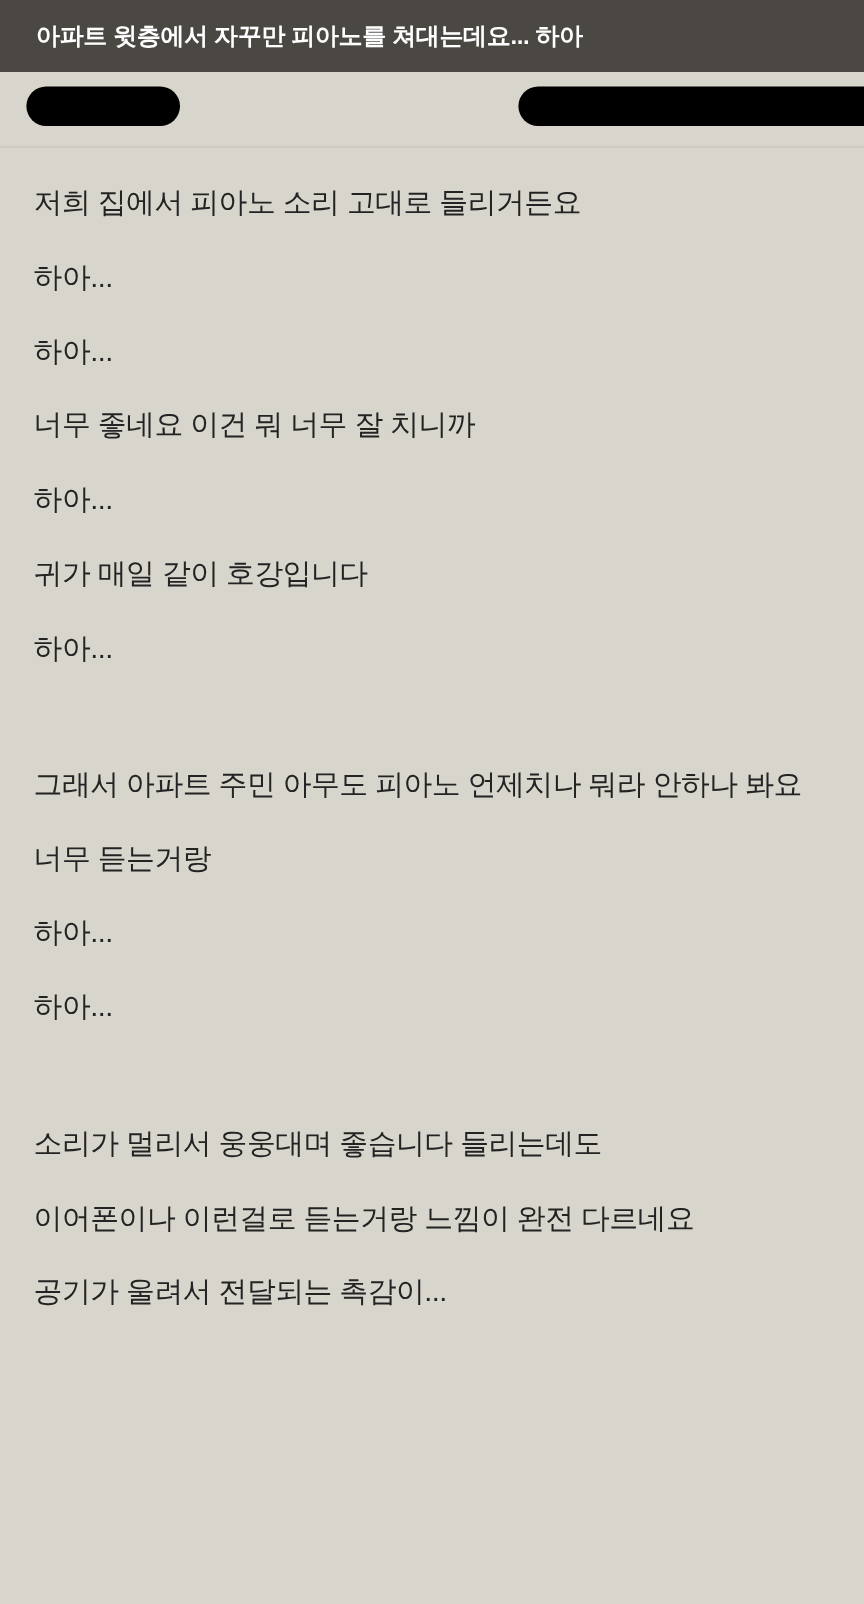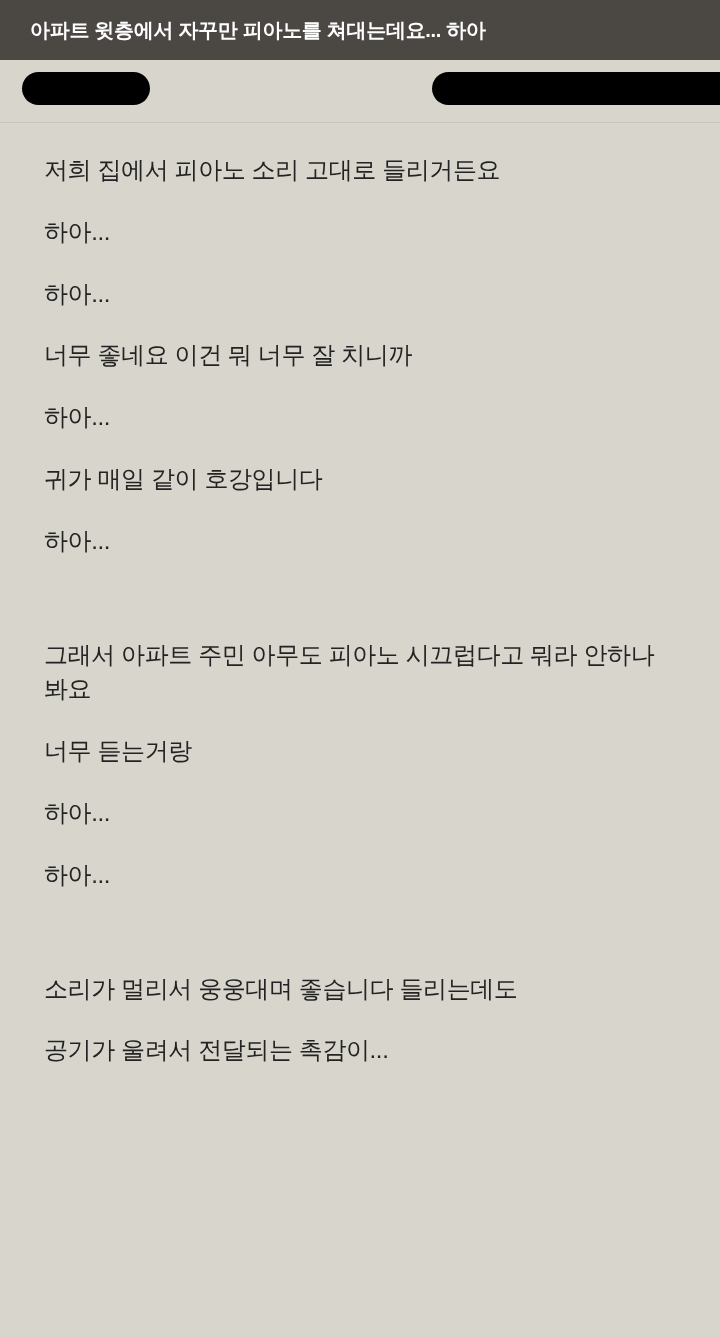--- a/index.html
+++ b/index.html
@@ -64,21 +64,21 @@
     top: 12px;
     width: 288px;
     height: 33px;
     border-top-right-radius: 0;
     border-bottom-right-radius: 0;
   }
   
   .content {
     flex: 1 1 auto;
     background: #d8d5cc;
-    padding: 30px 28px 0 44px;
+    padding: 30px 28px 0 28px;
     box-sizing: border-box;
     overflow: hidden;
   }
   .para {
     color: #232323;
     font-size: 24px;
     line-height: 1.45;
     letter-spacing: -0.4px;
     margin: 0 0 27px 0;
     word-break: keep-all;
@@ -103,22 +103,23 @@
 
   <div class="content">
       <p class="para">저희 집에서 피아노 소리 고대로 들리거든요</p>
       <p class="para">하아...</p>
       <p class="para">하아...</p>
       <p class="para">너무 좋네요 이건 뭐 너무 잘 치니까</p>
       <p class="para">하아...</p>
       <p class="para">귀가 매일 같이 호강입니다</p>
       <p class="para">하아...</p>
       <div class="spacer"></div>
-      <p class="para">그래서 아파트 주민 아무도 피아노 시끄럽다고 뭐라 안하나 봐요</p>
+      <p class="para">그래서 아파트 주민 아무도 피아노 언제치나 뭐라 안하나 봐요</p>
       <p class="para">너무 듣는거랑</p>
       <p class="para">하아...</p>
       <p class="para">하아...</p>
       <div class="spacer"></div>
       <p class="para">소리가 멀리서 웅웅대며 좋습니다 들리는데도</p>
+      <p class="para">이어폰이나 이런걸로 듣는거랑 느낌이 완전 다르네요</p>
       <p class="para">공기가 울려서 전달되는 촉감이...</p>
     </div>
 
 </div>
 
 </body></html>

